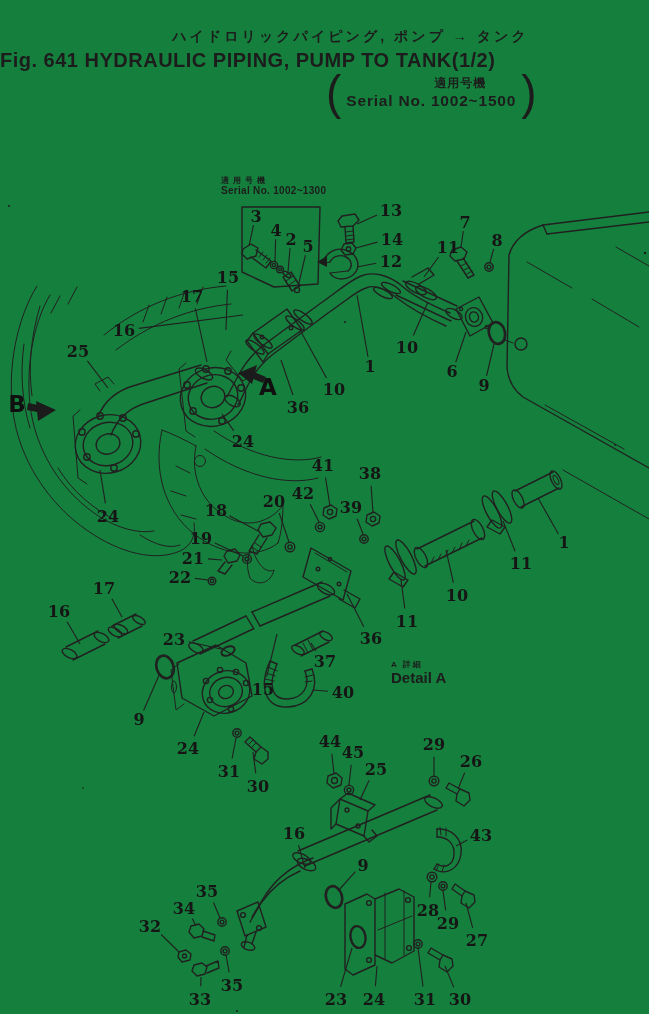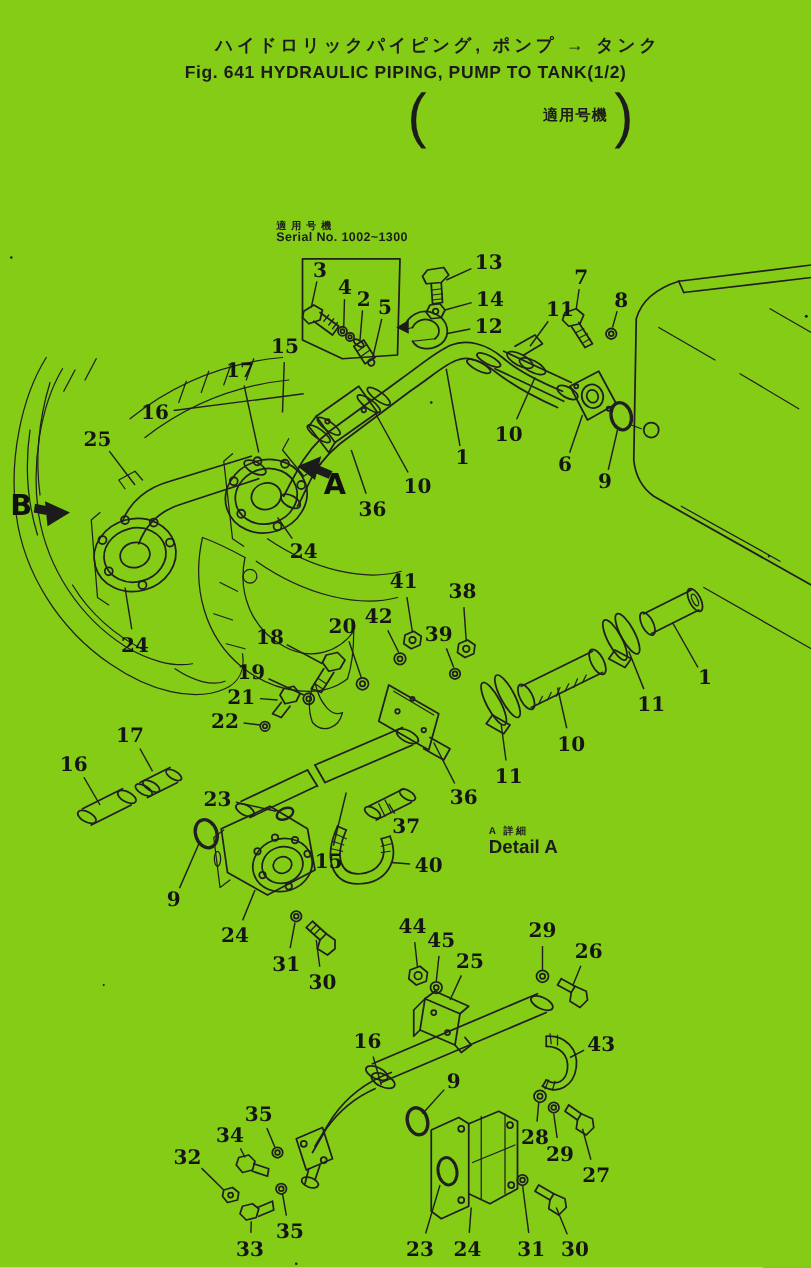--- a/index.html
+++ b/index.html
@@ -1,22 +1,22 @@
 <!DOCTYPE html>
 <html><head>
 <meta charset="utf-8">
 <style>
   html,body{margin:0;padding:0;background:#e8e8e4}
-  .page{position:relative;width:649px;height:1014px;margin:0 auto;background:#84cc16;
+  .page{position:relative;width:649px;height:1014px;margin:0 auto;background:#15803d;
         font-family:"Liberation Sans",sans-serif;color:#1c1c1c;overflow:hidden}
   
   .hdr-jp{position:absolute;top:28px;left:0;right:0;text-align:center;transform:translateX(26px);
           font-size:14px;font-weight:bold;letter-spacing:3px;white-space:nowrap}
-  .hdr-fig{position:absolute;top:49px;left:0;right:0;text-align:center;
-           font-size:14px;font-weight:bold;letter-spacing:.5px;white-space:nowrap}
+  .hdr-fig{position:absolute;top:49px;left:0;right:0;
+           font-size:20px;font-weight:bold;letter-spacing:.5px;white-space:nowrap}
   .hdr-serial{position:absolute;top:70px;left:326px;display:flex;align-items:center}
   .paren{font-size:46px;font-weight:400;line-height:44px;transform:scaleY(1.05)}
   .hdr-serial-col{display:flex;flex-direction:column;padding:0 5px}
   .hdr-serial-jp{font-size:12px;font-weight:bold;margin-left:88px;letter-spacing:1px;white-space:nowrap}
   .hdr-serial-en{font-size:15.5px;font-weight:bold;letter-spacing:.8px;white-space:nowrap}
   
   .note{position:absolute;font-weight:bold;line-height:1.15;white-space:nowrap}
   .inset-jp{font-size:8px;letter-spacing:4px}
   .inset-en{font-size:10px;letter-spacing:.3px}
   .detail-jp{font-size:8px;letter-spacing:2px}
@@ -36,20 +36,21 @@
 
 <div class="page">
 
   <div>
     <div class="hdr-jp">ハイドロリックパイピング, ポンプ → タンク</div>
     <div class="hdr-fig">Fig. 641 HYDRAULIC PIPING, PUMP TO TANK(1/2)</div>
     <div class="hdr-serial">
       <span class="paren">(</span>
       <span class="hdr-serial-col">
         <span class="hdr-serial-jp">適用号機</span>
+        <span class="hdr-serial-en">Serial No. 1002~1500</span>
       </span>
       <span class="paren">)</span>
     </div>
   </div>
 
   <svg class="diagram" width="649" height="1014" viewBox="0 0 649 1014">
 
     <g class="ln">
       <path d="M543,225 Q515,234 509,255 L507,368 Q509,387 523,397 L649,468"></path>
       <path d="M543,225 L649,212"></path>

